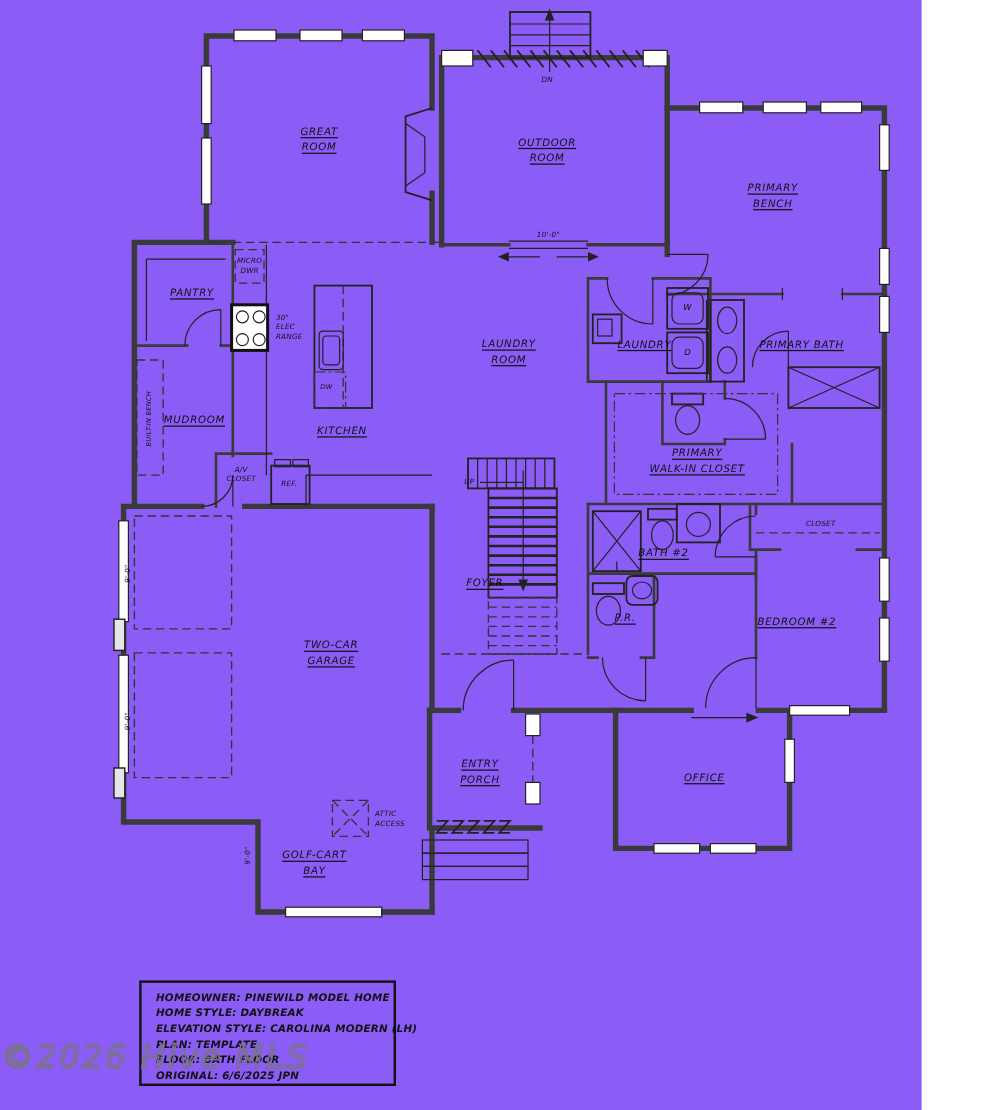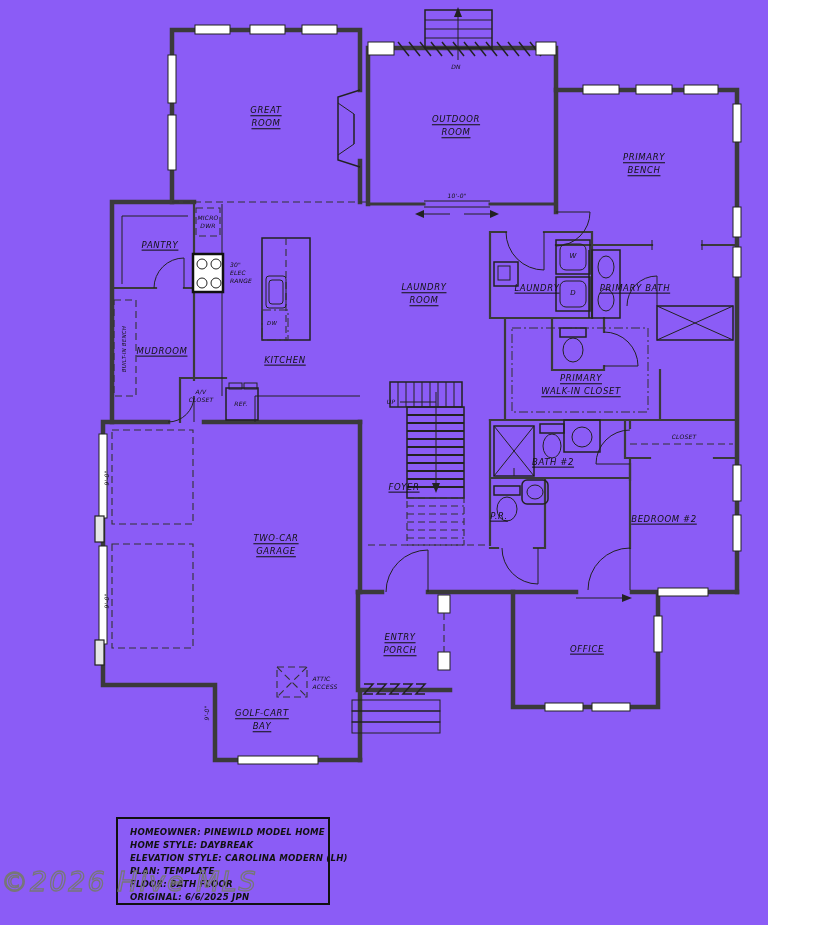--- a/index.html
+++ b/index.html
@@ -231,40 +231,40 @@
 <div class="lbl u" style="left:160px;top:245px">
       <span>PANTRY</span>
     </div>
 <div class="lbl u" style="left:424px;top:294px">
       <span>LAUNDRY</span>
       <span>ROOM</span>
     </div>
 <div class="lbl u" style="left:537px;top:288px">
       <span>LAUNDRY</span>
     </div>
-<div class="lbl u" style="left:635px;top:288px">
+<div class="lbl u" style="left:668px;top:288px">
       <span>PRIMARY BATH</span>
     </div>
 <div class="lbl u" style="left:162px;top:351px">
       <span>MUDROOM</span>
     </div>
 <div class="lbl u" style="left:285px;top:360px">
       <span>KITCHEN</span>
     </div>
 <div class="lbl u" style="left:581px;top:385px">
       <span>PRIMARY</span>
       <span>WALK-IN CLOSET</span>
     </div>
 <div class="lbl u" style="left:404px;top:487px">
       <span>FOYER</span>
     </div>
 <div class="lbl u" style="left:553px;top:462px">
       <span>BATH #2</span>
     </div>
-<div class="lbl u" style="left:499px;top:516px">
+<div class="lbl u" style="left:521px;top:516px">
       <span>P.R.</span>
     </div>
 <div class="lbl u" style="left:664px;top:519px">
       <span>BEDROOM #2</span>
     </div>
 <div class="lbl u" style="left:276px;top:545px">
       <span>TWO-CAR</span>
       <span>GARAGE</span>
     </div>
 <div class="lbl u" style="left:400px;top:644px">

